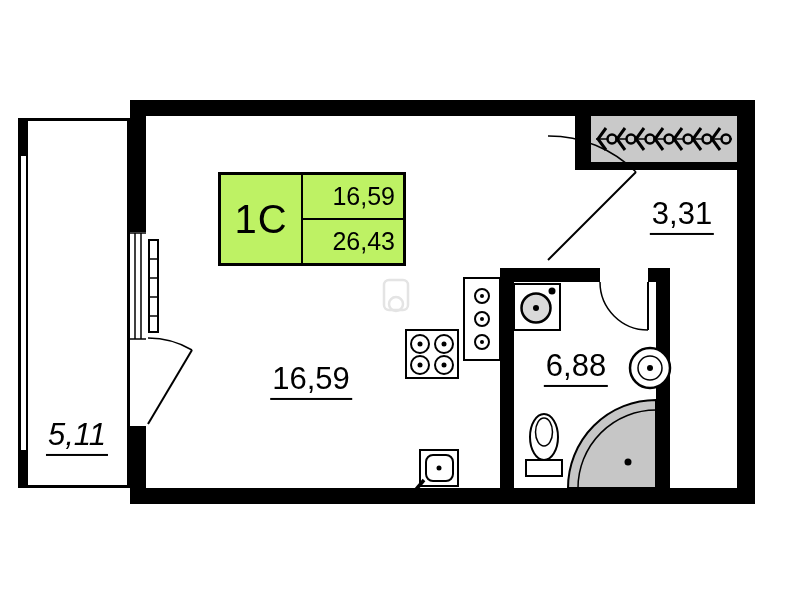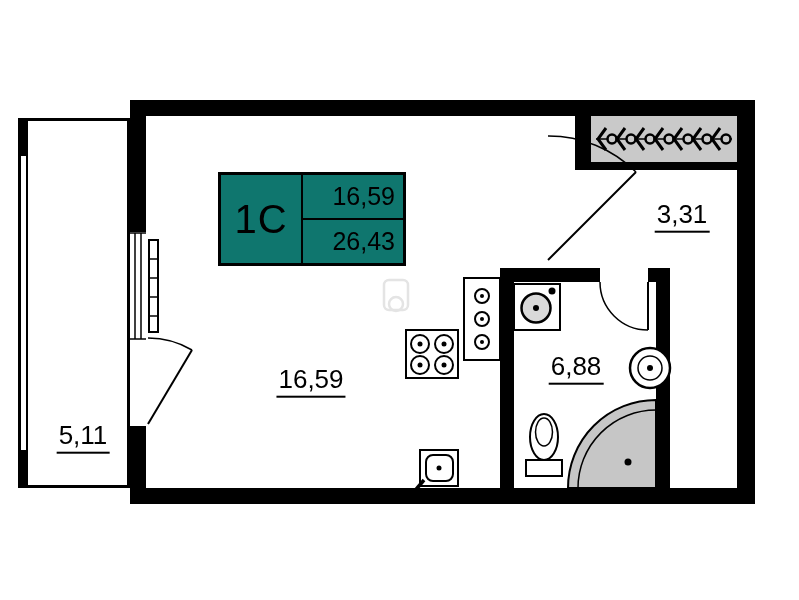--- a/index.html
+++ b/index.html
@@ -5,26 +5,26 @@
   html,body{margin:0;padding:0;background:#ffffff;}
   .canvas{
     position:relative;width:799px;height:600px;background:#ffffff;overflow:hidden;
     font-family:"Liberation Sans", sans-serif;color:#000;
   }
   .wall{position:absolute;background:#000;}
   .fill{position:absolute;}
   .overlay{position:absolute;left:0;top:0;width:799px;height:600px;pointer-events:none;}
   .room-label{
     position:absolute;transform:translate(-50%,-50%);
-    font-size:26px;line-height:1.1;white-space:nowrap;
+    font-size:31px;line-height:1.1;white-space:nowrap;
     border-bottom:2px solid #000;padding:0 2px 2px 2px;
   }
   .legend{
     position:absolute;left:218px;top:172px;width:188px;height:94px;
-    border:3px solid #000;box-sizing:border-box;display:flex;background:#0f766e;
+    border:3px solid #000;box-sizing:border-box;display:flex;background:#bef264;
   }
   .legend-unit{
     width:80px;border-right:2px solid #000;display:flex;align-items:center;
     justify-content:center;font-size:40px;letter-spacing:1px;
   }
   .legend-values{flex:1;display:flex;flex-direction:column;}
   .legend-row{
     flex:1;display:flex;align-items:center;justify-content:flex-end;
     padding-right:8px;font-size:25px;
   }
@@ -187,18 +187,18 @@
   </svg>
 
   <div class="legend">
     <div class="legend-unit">1C</div>
     <div class="legend-values">
       <div class="legend-row">16,59</div>
       <div class="legend-row">26,43</div>
     </div>
   </div>
 
-  <div class="room-label" style="left:83px;top:437px;">5,11</div>
+  <div class="room-label" style="left:77px;top:437px;font-style:italic;">5,11</div>
   <div class="room-label" style="left:311px;top:381px;">16,59</div>
   <div class="room-label" style="left:682px;top:216px;">3,31</div>
   <div class="room-label" style="left:576px;top:368px;">6,88</div>
 
 </div>
 
 </body></html>

